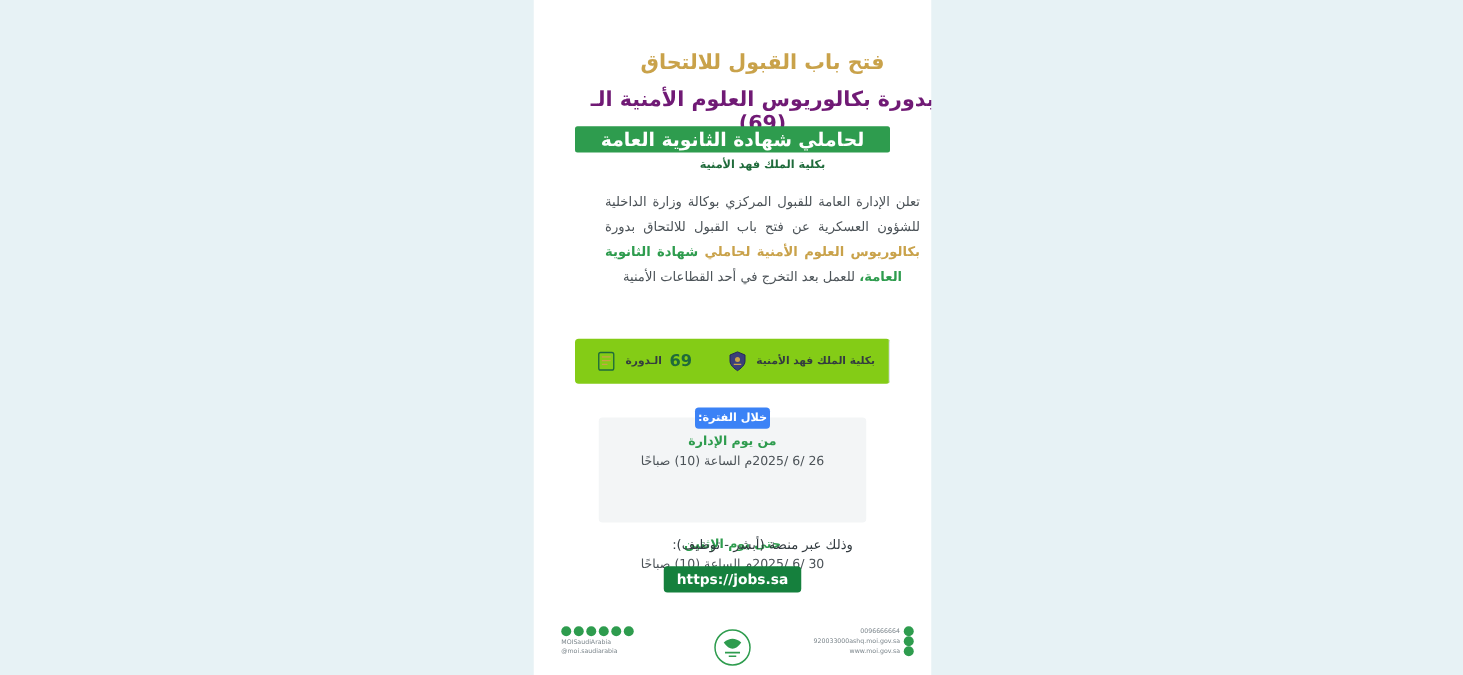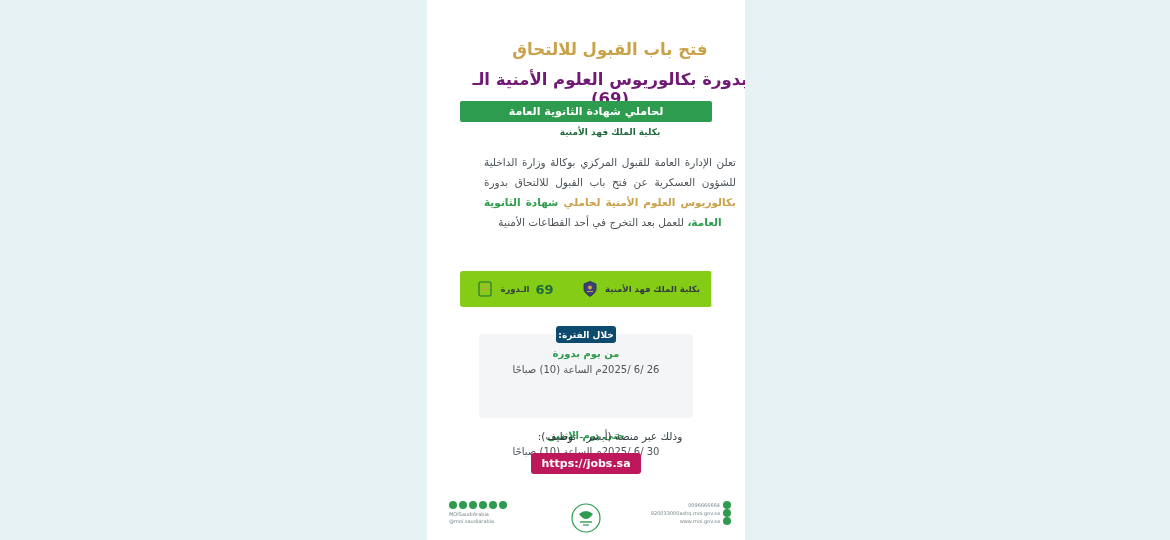--- a/index.html
+++ b/index.html
@@ -66,21 +66,21 @@
     width: 252px;
     height: 21px;
     background: #2e9c4e;
     border-radius: 2px;
     display: flex;
     align-items: center;
     justify-content: center;
   }
   .green-bar span {
     color: #ffffff;
-    font-size: 11px;
+    font-size: 15px;
     font-weight: bold;
   }
   .subtitle {
     position: absolute;
     top: 127px;
     right: 0;
     width: 318px;
     text-align: center;
     color: #1f6b3b;
     font-size: 9px;
@@ -152,21 +152,21 @@
     position: relative;
   }
 
   
   .period-label {
     position: absolute;
     top: 326px;
     left: 129px;
     width: 60px;
     height: 17px;
-    background: #0c4a6e;
+    background: #3b82f6;
     border-radius: 3px;
     display: flex;
     align-items: center;
     justify-content: center;
   }
   .period-label span {
     color: #ffffff;
     font-size: 9px;
     font-weight: bold;
   }
@@ -208,21 +208,21 @@
     text-align: center;
     color: #333b40;
     font-size: 10.5px;
   }
   .url-pill {
     position: absolute;
     top: 453px;
     left: 104px;
     width: 110px;
     height: 21px;
-    background: #be185d;
+    background: #15803d;
     border-radius: 3px;
     display: flex;
     align-items: center;
     justify-content: center;
   }
   .url-pill span {
     color: #ffffff;
     font-size: 11px;
     font-weight: bold;
     direction: ltr;
@@ -335,21 +335,21 @@
               <circle cx="9" cy="7.5" r="2" fill="#c9a24a"></circle>
               <path d="M6 11.5 H12" stroke="#c9a24a" stroke-width="1"></path>
             </svg>
           </span>
           <span>بكلية الملك فهد الأمنية</span>
         </div>
       </div>
 
       <div class="period-box">
         <div class="period-row r1">
-          <div class="p-head">من يوم بدورة</div>
+          <div class="p-head">من يوم الإدارة</div>
           <div class="p-sub">26 /6 /2025م الساعة (10) صباحًا</div>
         </div>
         <div class="period-row r2">
           <div class="p-head">حتى يوم الإثنين</div>
           <div class="p-sub">30 /6 /2025م الساعة (10) صباحًا</div>
         </div>
       </div>
 
       <div class="period-label">
         <span>خلال الفترة:</span>

